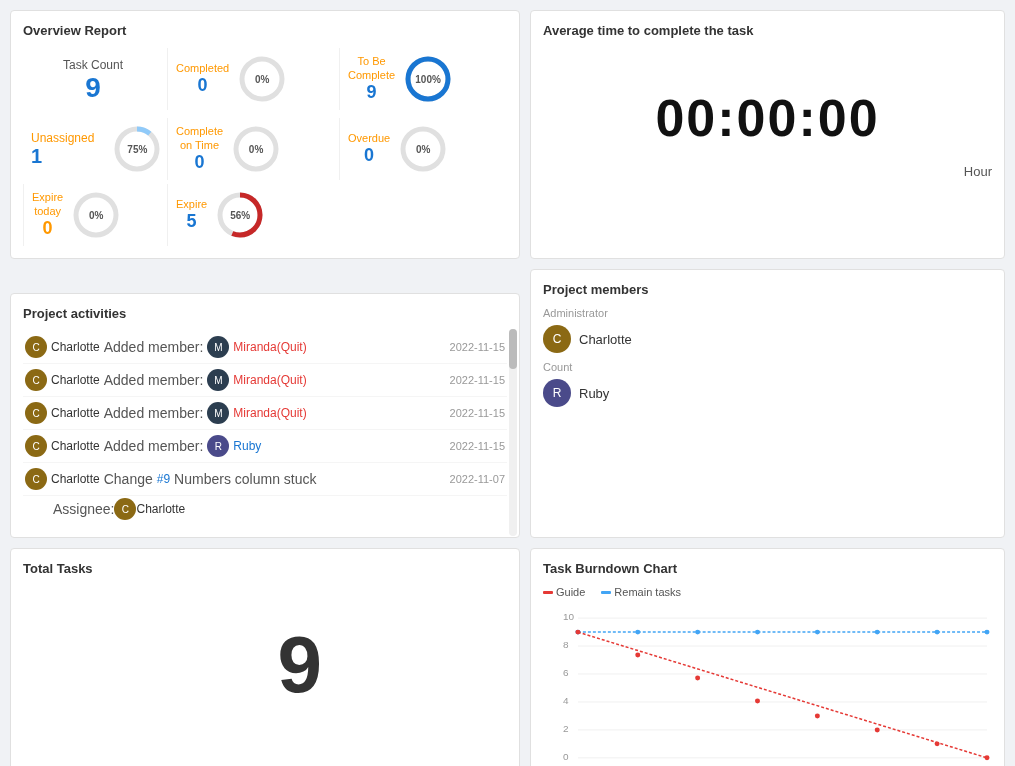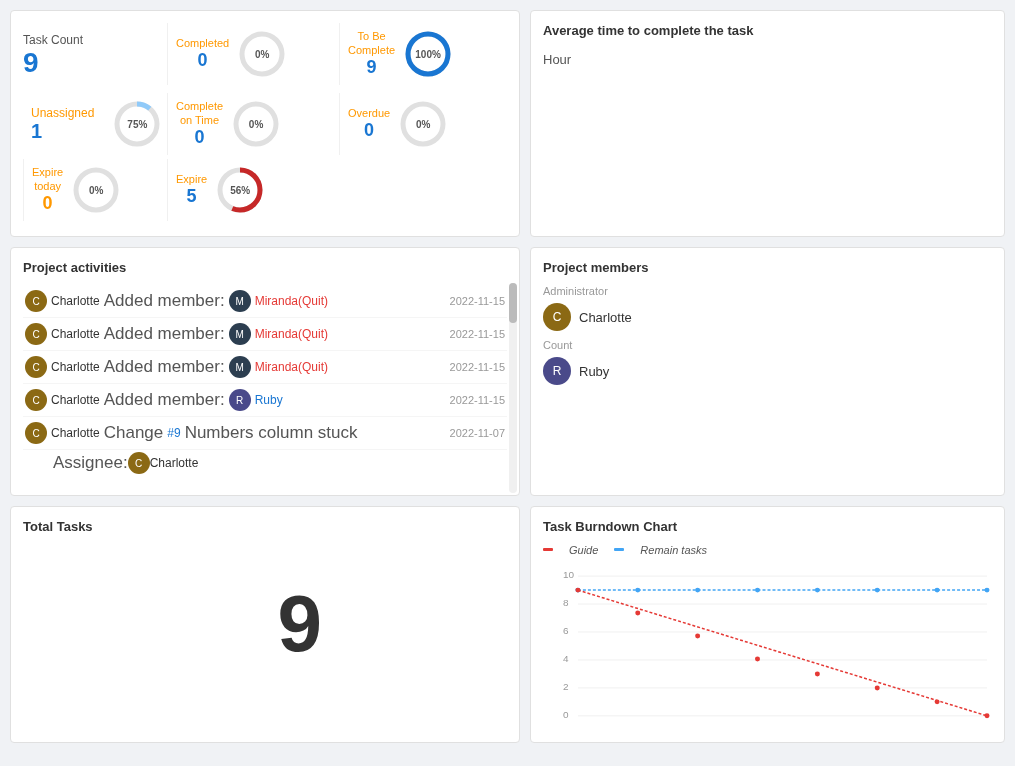--- a/index.html
+++ b/index.html
@@ -37,21 +37,21 @@
 
     .overview-grid {
       display: grid;
       grid-template-columns: 140px 1fr 1fr;
       gap: 4px;
     }
 
     .task-count-cell {
       display: flex;
       flex-direction: column;
-      align-items: flex-start;
+      align-items: center;
       justify-content: center;
       grid-row: 1 / 3;
     }
 
     .task-count-label {
       font-size: 12px;
       color: #555;
       text-align: center;
     }
 
@@ -143,33 +143,34 @@
     .time-display {
       font-size: 52px;
       font-weight: bold;
       color: #111;
       text-align: center;
       margin-top: 40px;
       letter-spacing: 2px;
     }
 
     .time-unit {
-      text-align: left;
+      text-align: right;
       color: #555;
       font-size: 13px;
-      margin-top: 4px;
+      margin-top: 16px;
     }
 
     
     .activities-card {
       grid-column: 1;
       grid-row: 2;
       max-height: 260px;
       overflow: hidden;
       position: relative;
+      margin-top: 24px;
     }
 
     .activities-list {
       max-height: 210px;
       overflow-y: auto;
     }
 
     .activity-row {
       display: flex;
       align-items: center;
@@ -201,21 +202,21 @@
       background: #4a4a8a;
     }
 
     .user-name {
       color: #333;
       font-size: 12px;
     }
 
     .action-text {
       color: #555;
-      font-size: 17px;
+      font-size: 14px;
     }
 
     .highlight-name {
       color: #e53935;
       font-size: 12px;
     }
 
     .highlight-blue {
       color: #1976d2;
       font-size: 12px;
@@ -285,24 +286,23 @@
     .chart-legend {
       display: flex;
       gap: 16px;
       margin-bottom: 8px;
       align-items: center;
     }
 
     .legend-item {
       display: flex;
       align-items: center;
-      gap: 16px;
+      gap: 3px;
       font-size: 11px;
       color: #555;
-      font-style: italic;
     }
 
     .legend-dot-red {
       width: 10px;
       height: 3px;
       background: #e53935;
       border-radius: 1px;
     }
 
     .legend-dot-blue {
@@ -311,20 +311,21 @@
       background: #42a5f5;
       border-radius: 1px;
     }
   </style>
 </head>
 <body>
 
 <div class="dashboard">
 
   <div class="card overview-card">
+    <div class="card-title">Overview Report</div>
     <div class="overview-grid">
 
       <div class="task-count-cell">
         <div class="task-count-label">Task Count</div>
         <div class="task-count-value">9</div>
       </div>
 
       <div class="stat-cell">
         <div class="stat-text">
           <div class="stat-label">Completed</div>
@@ -416,20 +417,21 @@
             <circle cx="27" cy="27" r="20" fill="none" stroke="#c62828" stroke-width="5" stroke-dasharray="70.3 125.6" stroke-dashoffset="0" transform="rotate(-90 27 27)"></circle>
           </svg>
           <div class="donut-label">56%</div>
         </div>
       </div>
     </div>
   </div>
 
   <div class="card avg-time-card">
     <div class="card-title">Average time to complete the task</div>
+    <div class="time-display">00:00:00</div>
     <div class="time-unit">Hour</div>
   </div>
 
   <div class="card activities-card" style="position:relative;">
     <div class="card-title">Project activities</div>
     <div class="activities-list">
 
       <div class="activity-row">
         <div class="avatar" style="background:#8B6914;">C</div>
         <span class="user-name">Charlotte</span>

